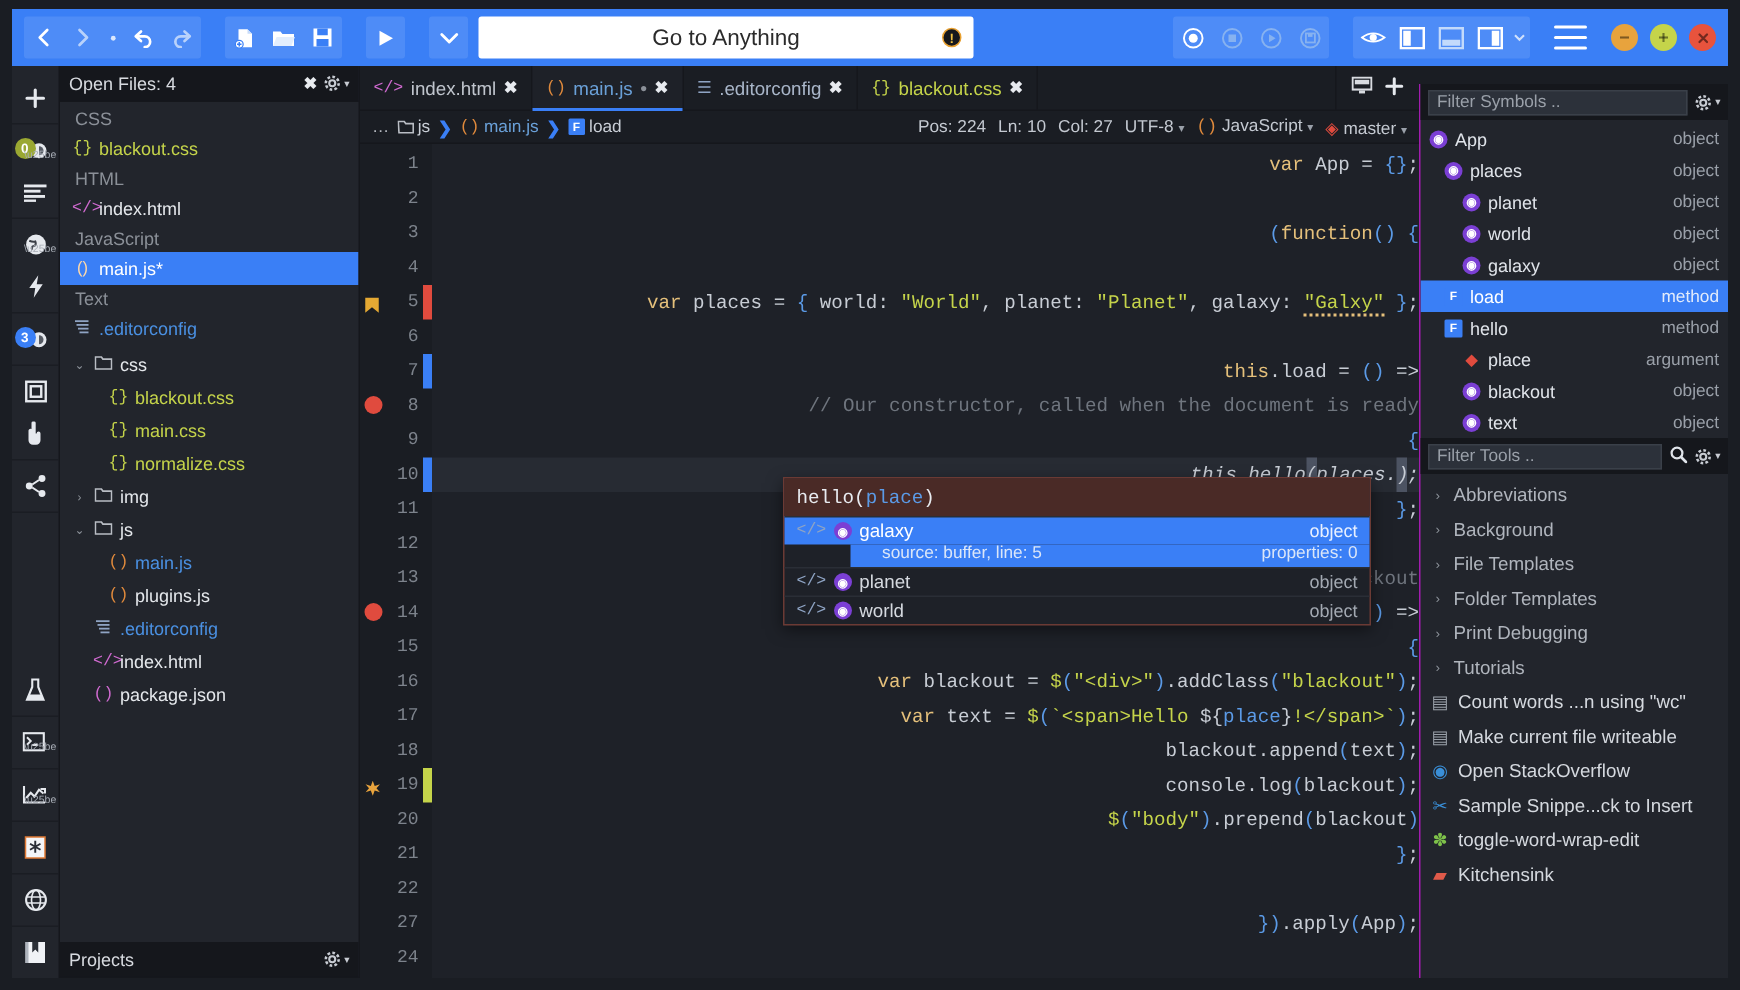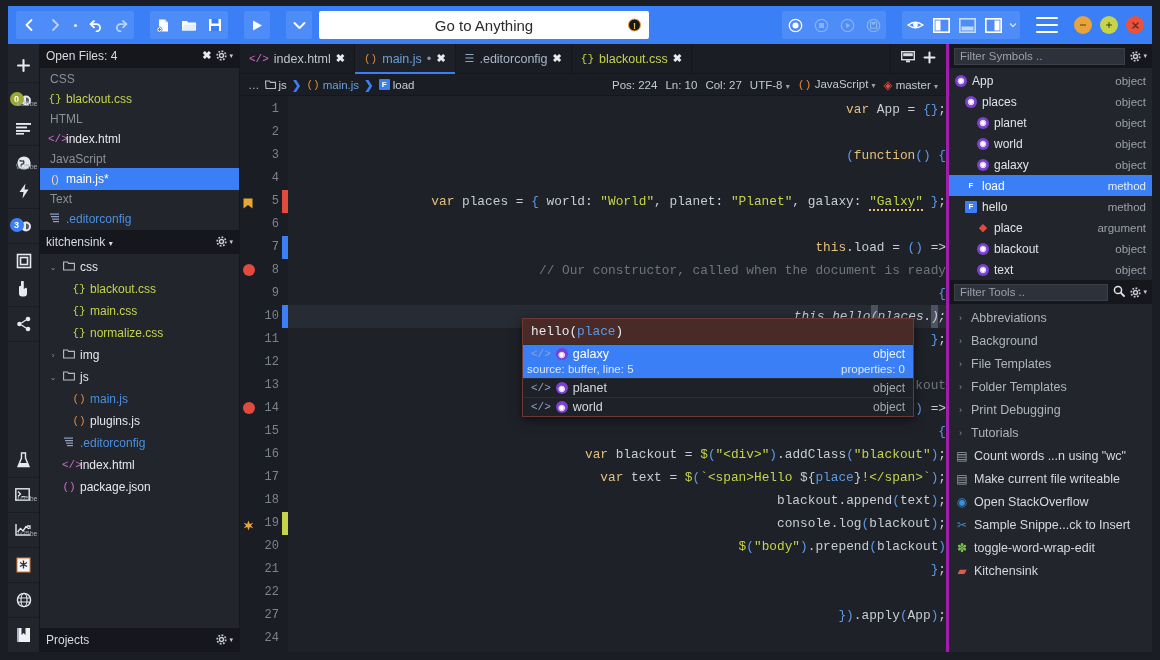--- a/index.html
+++ b/index.html
@@ -216,32 +216,33 @@
   }
   .ac-head .p { color: #5b9ae6; }
   .ac-row {
     display:flex; align-items:center; gap:5px;
     padding: 2px 8px; font-size: 12.5px; color:#d5d9df;
     border-top: 1px solid #2a2e36; cursor:pointer; position:relative;
   }
   .ac-row.sel { background: #3a7ff6; color:#fff; }
   .ac-row .typ { margin-left:auto; color:#a3a9b2; font-size:12px; }
   .ac-row.sel .typ { color:#e8f0ff; }
-  .ac-sub { display:flex; font-size:11.5px; color:#dbe6f8; padding: 0 8px 3px 4px; background:#3a7ff6;}
+  .ac-sub { display:flex; font-size:11.5px; color:#dbe6f8; padding: 0 8px 3px 21px; background:#3a7ff6;margin-left:44px;}
   .ac-sub .r { margin-left:auto; }
   .ac-ico-code { color:#8fa4c4; font-family:"Liberation Mono",monospace; font-size:11px;}
   .ac-dot { width:12px;height:12px;border-radius:50%;background:#7b3fd4; color:#fff;
             display:flex;align-items:center;justify-content:center; font-size:8px; font-weight:bold;}
 
   
   .rightpanel {
     width: 206px; min-width: 206px;
     background: #22252c;
     display: flex; flex-direction: column;
-    border-left: 3px solid #a21caf;
+    border-left: 1px solid #a21caf;
+    margin-top: 12px;
   }
   .filterbar {
     height: 24px; min-height:24px; background:#15171c;
     display:flex; align-items:center; gap:5px; padding: 0 5px;
   }
   .filterbox {
     flex:1; height:17px; background:#2c313a; border:1px solid #3a4049;
     color:#9aa0a9; font-size:11.5px; padding: 0 5px; line-height: 15px; cursor:text;
     display:flex; align-items:center;
   }
@@ -627,30 +628,20 @@
                 <rect x="0" y="0.5" width="9" height="1.2" fill="#8fa4c4"></rect>
                 <rect x="1" y="3" width="8" height="1.2" fill="#8fa4c4"></rect>
                 <rect x="2" y="5.5" width="7" height="1.2" fill="#8fa4c4"></rect>
                 <rect x="3" y="8" width="6" height="1.2" fill="#8fa4c4"></rect>
               </svg>
           </span>
           <span class="nm-txt">.editorconfig</span>
         </div>
       </div>
 
-      <div class="pane-head">
-        <span class="ttl"><span>kitchensink</span> <span style="font-size:8px">▾</span></span>
-        <span class="gear">
-          <svg width="11" height="11" viewBox="0 0 11 11">
-              <circle cx="5.5" cy="5.5" r="2" fill="none" stroke="#c8ccd3" stroke-width="1.4"></circle>
-              <circle cx="5.5" cy="5.5" r="4.3" fill="none" stroke="#c8ccd3" stroke-width="1.7" stroke-dasharray="1.8 1.5"></circle>
-            </svg>
-          <span style="font-size:7px">▾</span>
-        </span>
-      </div>
       <div class="pane-body" id="project-tree">
           <div class="fitem ">
             <span class="twisty">⌄</span>
             <span class="ico ico-fold"><svg width="12" height="10" viewBox="0 0 12 10">
                 <path d="M0.6 1 h4 l1 1.4 h5.8 v6.6 h-10.8 z" fill="none" stroke="#b9bdc4" stroke-width="1.1"></path>
               </svg></span>
             <span class="nm-plain">css</span>
           </div>
           <div class="fitem ind1">
             <span class="twisty"></span>

